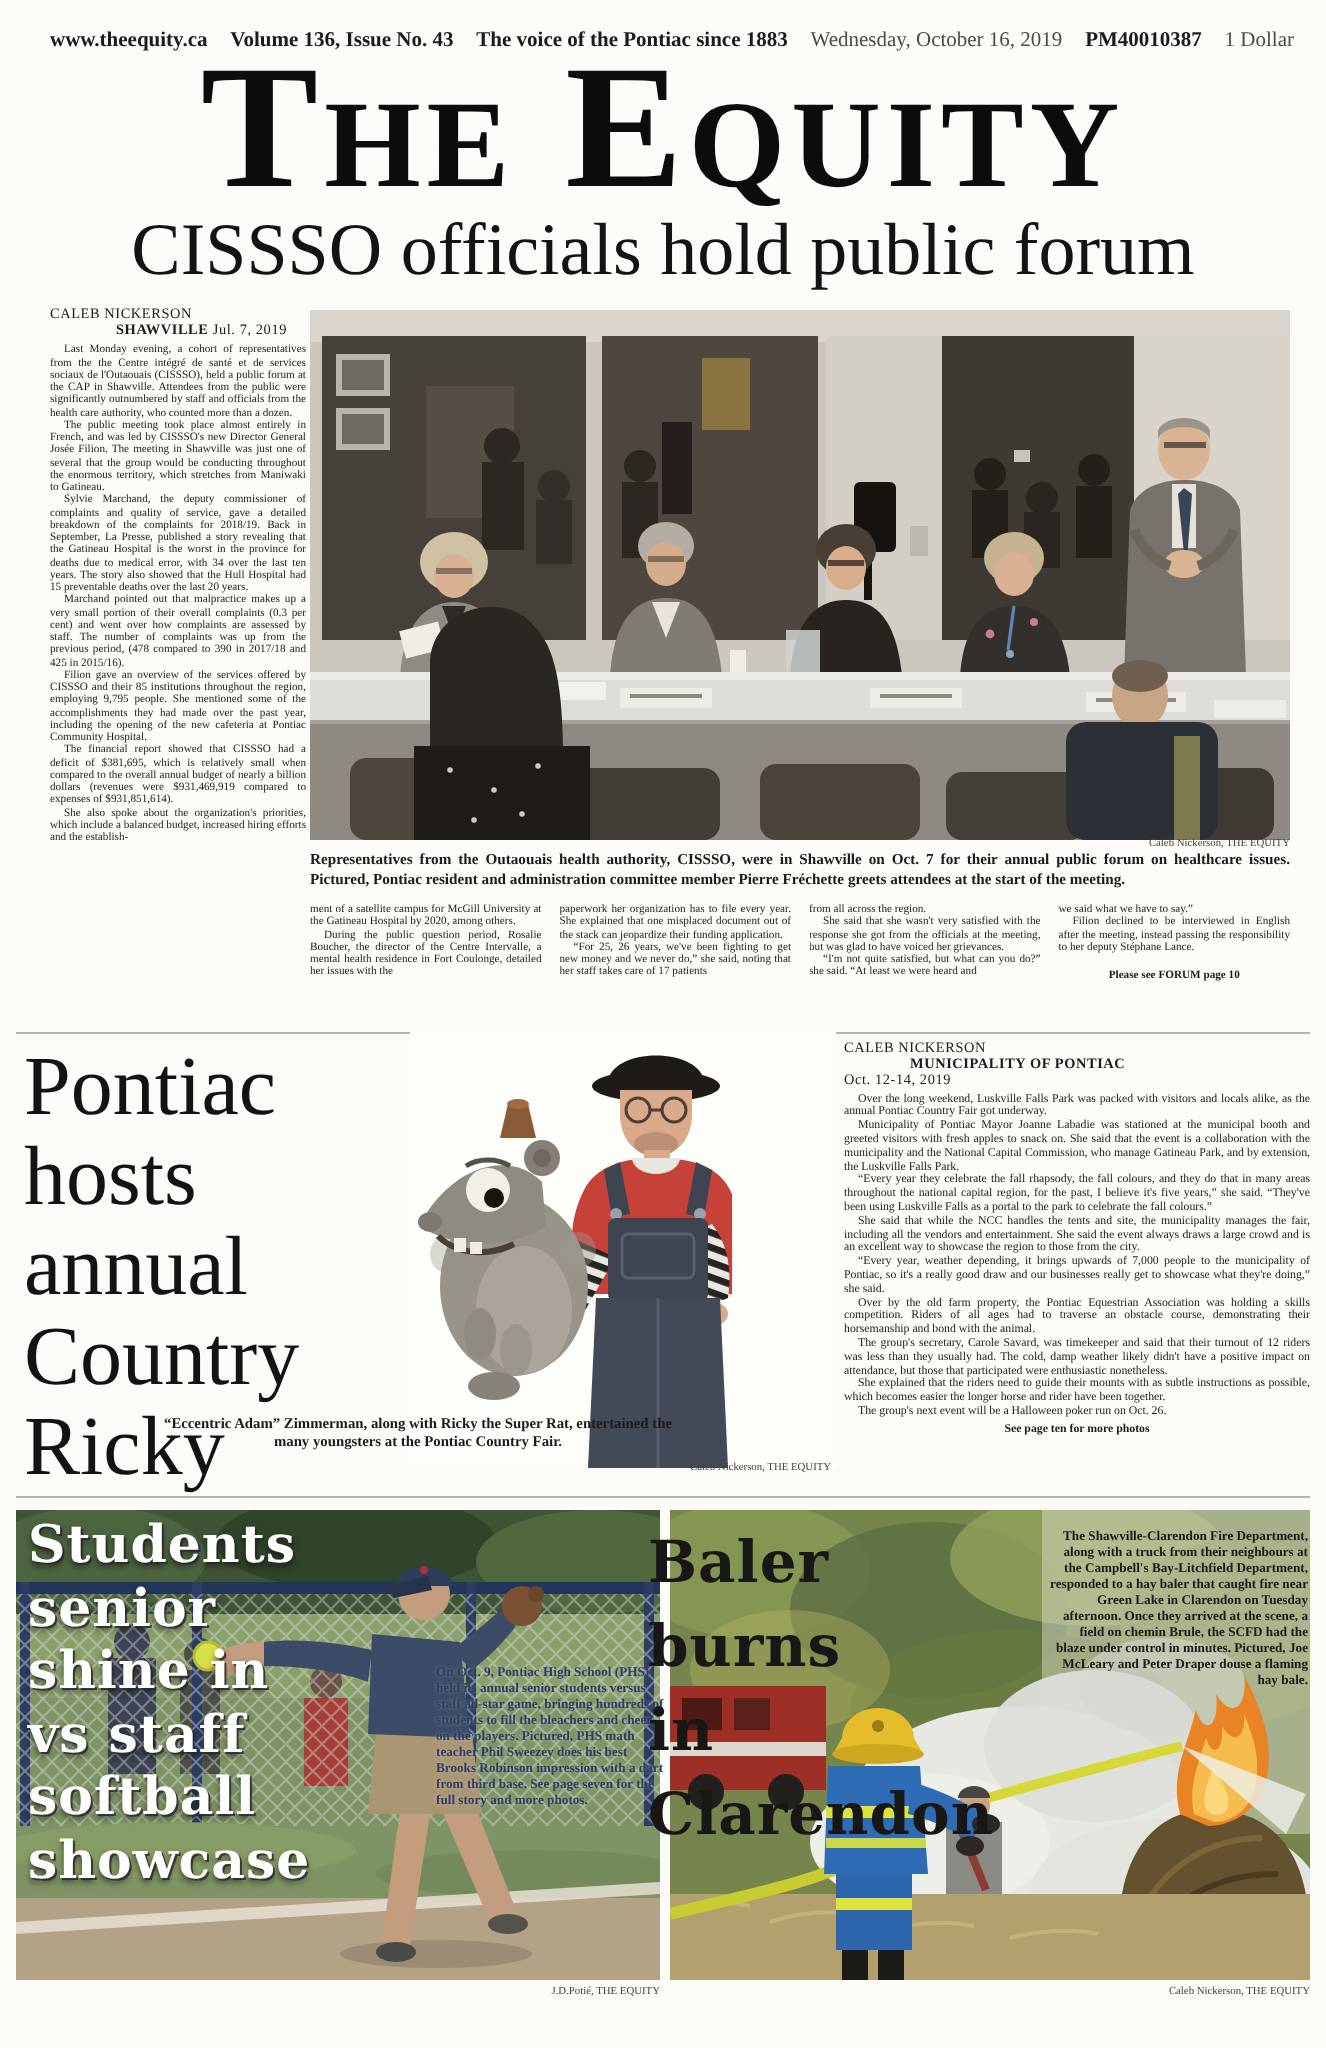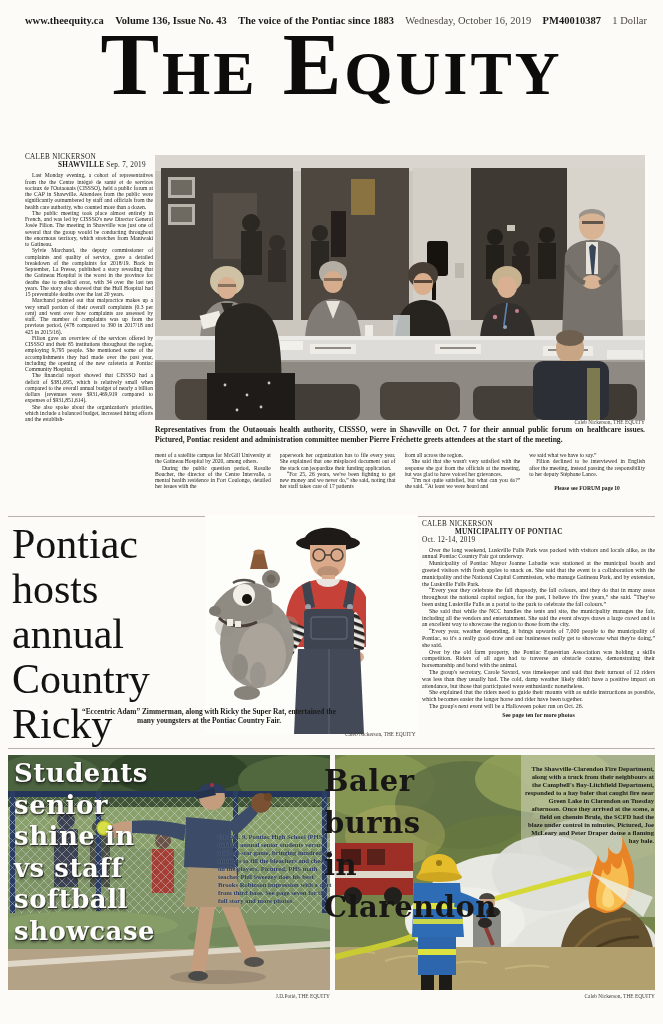--- a/index.html
+++ b/index.html
@@ -62,25 +62,26 @@
     <span class="b">www.theequity.ca</span>
     <span class="b">Volume 136, Issue No. 43</span>
     <span class="b">The voice of the Pontiac since 1883</span>
     <span class="lt">Wednesday, October 16, 2019</span>
     <span class="b">PM40010387</span>
     <span class="lt">1 Dollar</span>
   </div>
 
   <div class="masthead">The Equity</div>
 
+  <div class="headline1">CISSSO officials hold public forum</div>
 
   <div class="lead-col">
     <div class="byline">
       <div>CALEB NICKERSON</div>
-      <div><span class="place">SHAWVILLE</span><span> Sep. 7, 2019</span></div>
+      <div><span class="place">SHAWVILLE</span><span> Jul. 7, 2019</span></div>
     </div>
     <div class="bodytext" style="margin-top:3px;">
       <p>Last Monday evening, a cohort of representatives from the the Centre intégré de santé et de services sociaux de l'Outaouais (CISSSO), held a public forum at the CAP in Shawville. Attendees from the public were significantly outnumbered by staff and officials from the health care authority, who counted more than a dozen.</p>
       <p>The public meeting took place almost entirely in French, and was led by CISSSO's new Director General Josée Filion. The meeting in Shawville was just one of several that the group would be conducting throughout the enormous territory, which stretches from Maniwaki to Gatineau.</p>
       <p>Sylvie Marchand, the deputy commissioner of complaints and quality of service, gave a detailed breakdown of the complaints for 2018/19. Back in September, La Presse, published a story revealing that the Gatineau Hospital is the worst in the province for deaths due to medical error, with 34 over the last ten years. The story also showed that the Hull Hospital had 15 preventable deaths over the last 20 years.</p>
       <p>Marchand pointed out that malpractice makes up a very small portion of their overall complaints (0.3 per cent) and went over how complaints are assessed by staff. The number of complaints was up from the previous period, (478 compared to 390 in 2017/18 and 425 in 2015/16).</p>
       <p>Filion gave an overview of the services offered by CISSSO and their 85 institutions throughout the region, employing 9,795 people. She mentioned some of the accomplishments they had made over the past year, including the opening of the new cafeteria at Pontiac Community Hospital.</p>
       <p>The financial report showed that CISSSO had a deficit of $381,695, which is relatively small when compared to the overall annual budget of nearly a billion dollars (revenues were $931,469,919 compared to expenses of $931,851,614).</p>
       <p>She also spoke about the organization's priorities, which include a balanced budget, increased hiring efforts and the establish-</p>
     </div>

